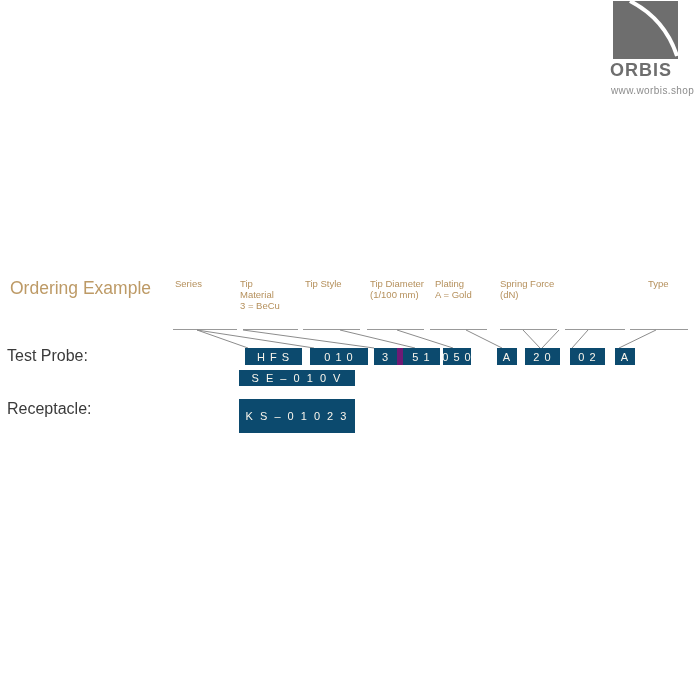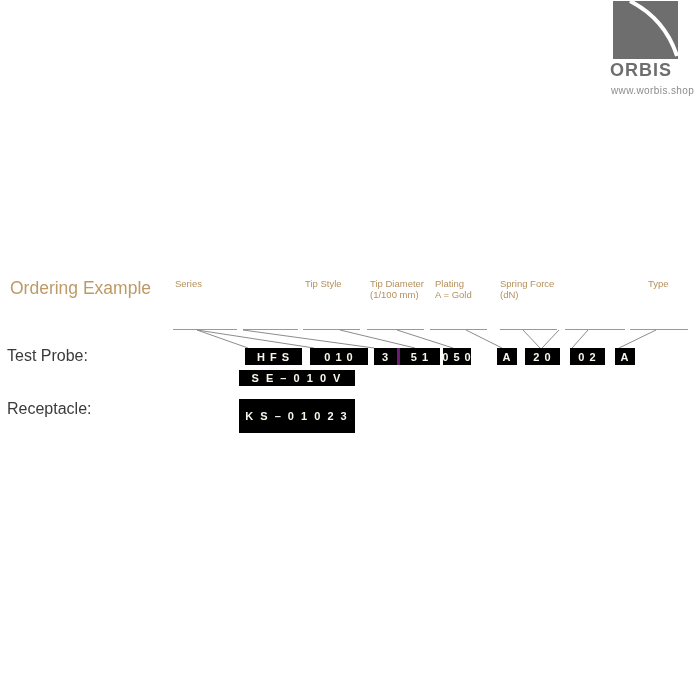--- a/index.html
+++ b/index.html
@@ -50,31 +50,31 @@
   .col-outer-plunger { left: 560px; }
   .col-type          { left: 648px; }
 
   
   .connectors { position: absolute; left: 0; top: 0; width: 700px; height: 700px; pointer-events: none; }
 
   
   .code-box {
     position: absolute;
     height: 17px;
-    background: #000000;
+    background: #0c4a6e;
     color: #faf6ec;
-    font-size: 11px; font-weight: bold;
+    font-size: 11px; font-weight: normal;
     display: flex; align-items: center; justify-content: center;
     letter-spacing: 1px; white-space: nowrap;
   }
   .box-series        { left: 245px; top: 348px; width: 57px; }
   .box-series-number { left: 310px; top: 348px; width: 58px; }
   .box-split         { left: 374px; top: 348px; width: 66px; padding: 0; }
   .box-split .part-a { width: 23px; display: flex; align-items: center; justify-content: center; height: 100%; }
-  .box-split .part-b { flex: 1; display: flex; align-items: center; justify-content: center; height: 100%; border-left: 3px solid #701a75; }
+  .box-split .part-b { flex: 1; display: flex; align-items: center; justify-content: center; height: 100%; border-left: 6px solid #701a75; }
   .box-tip-diameter  { left: 443px; top: 348px; width: 28px; }
   .box-plating       { left: 497px; top: 348px; width: 20px; }
   .box-spring-force  { left: 525px; top: 348px; width: 35px; }
   .box-outer-plunger { left: 570px; top: 348px; width: 35px; }
   .box-type          { left: 615px; top: 348px; width: 20px; }
   .box-plug          { left: 239px; top: 370px; width: 116px; height: 16px; letter-spacing: 2px; }
   .box-receptacle    { left: 239px; top: 399px; width: 116px; height: 34px; letter-spacing: 2px; }
 
   
   .row-label {
@@ -98,20 +98,23 @@
         <path d="M 17 0 Q 52 18 64 55" fill="none" stroke="#ffffff" stroke-width="4"></path>
       </svg>
     </div>
     <div class="logo-brand">ORBIS</div>
     <div class="logo-url">www.worbis.shop</div>
   </div>
 
   <h1 class="title">Ordering Example</h1>
 
   <div class="col-header col-series">Series</div>
+  <div class="col-header col-tip-material">Tip
+Material
+3 = BeCu</div>
   <div class="col-header col-tip-style">Tip Style</div>
   <div class="col-header col-tip-diameter">Tip Diameter
 (1/100 mm)</div>
   <div class="col-header col-plating">Plating
 A = Gold</div>
   <div class="col-header col-spring-force">Spring Force
 (dN)</div>
   <div class="col-header col-type">Type</div>
 
   <svg class="connectors" viewBox="0 0 700 700" xmlns="http://www.w3.org/2000/svg">

